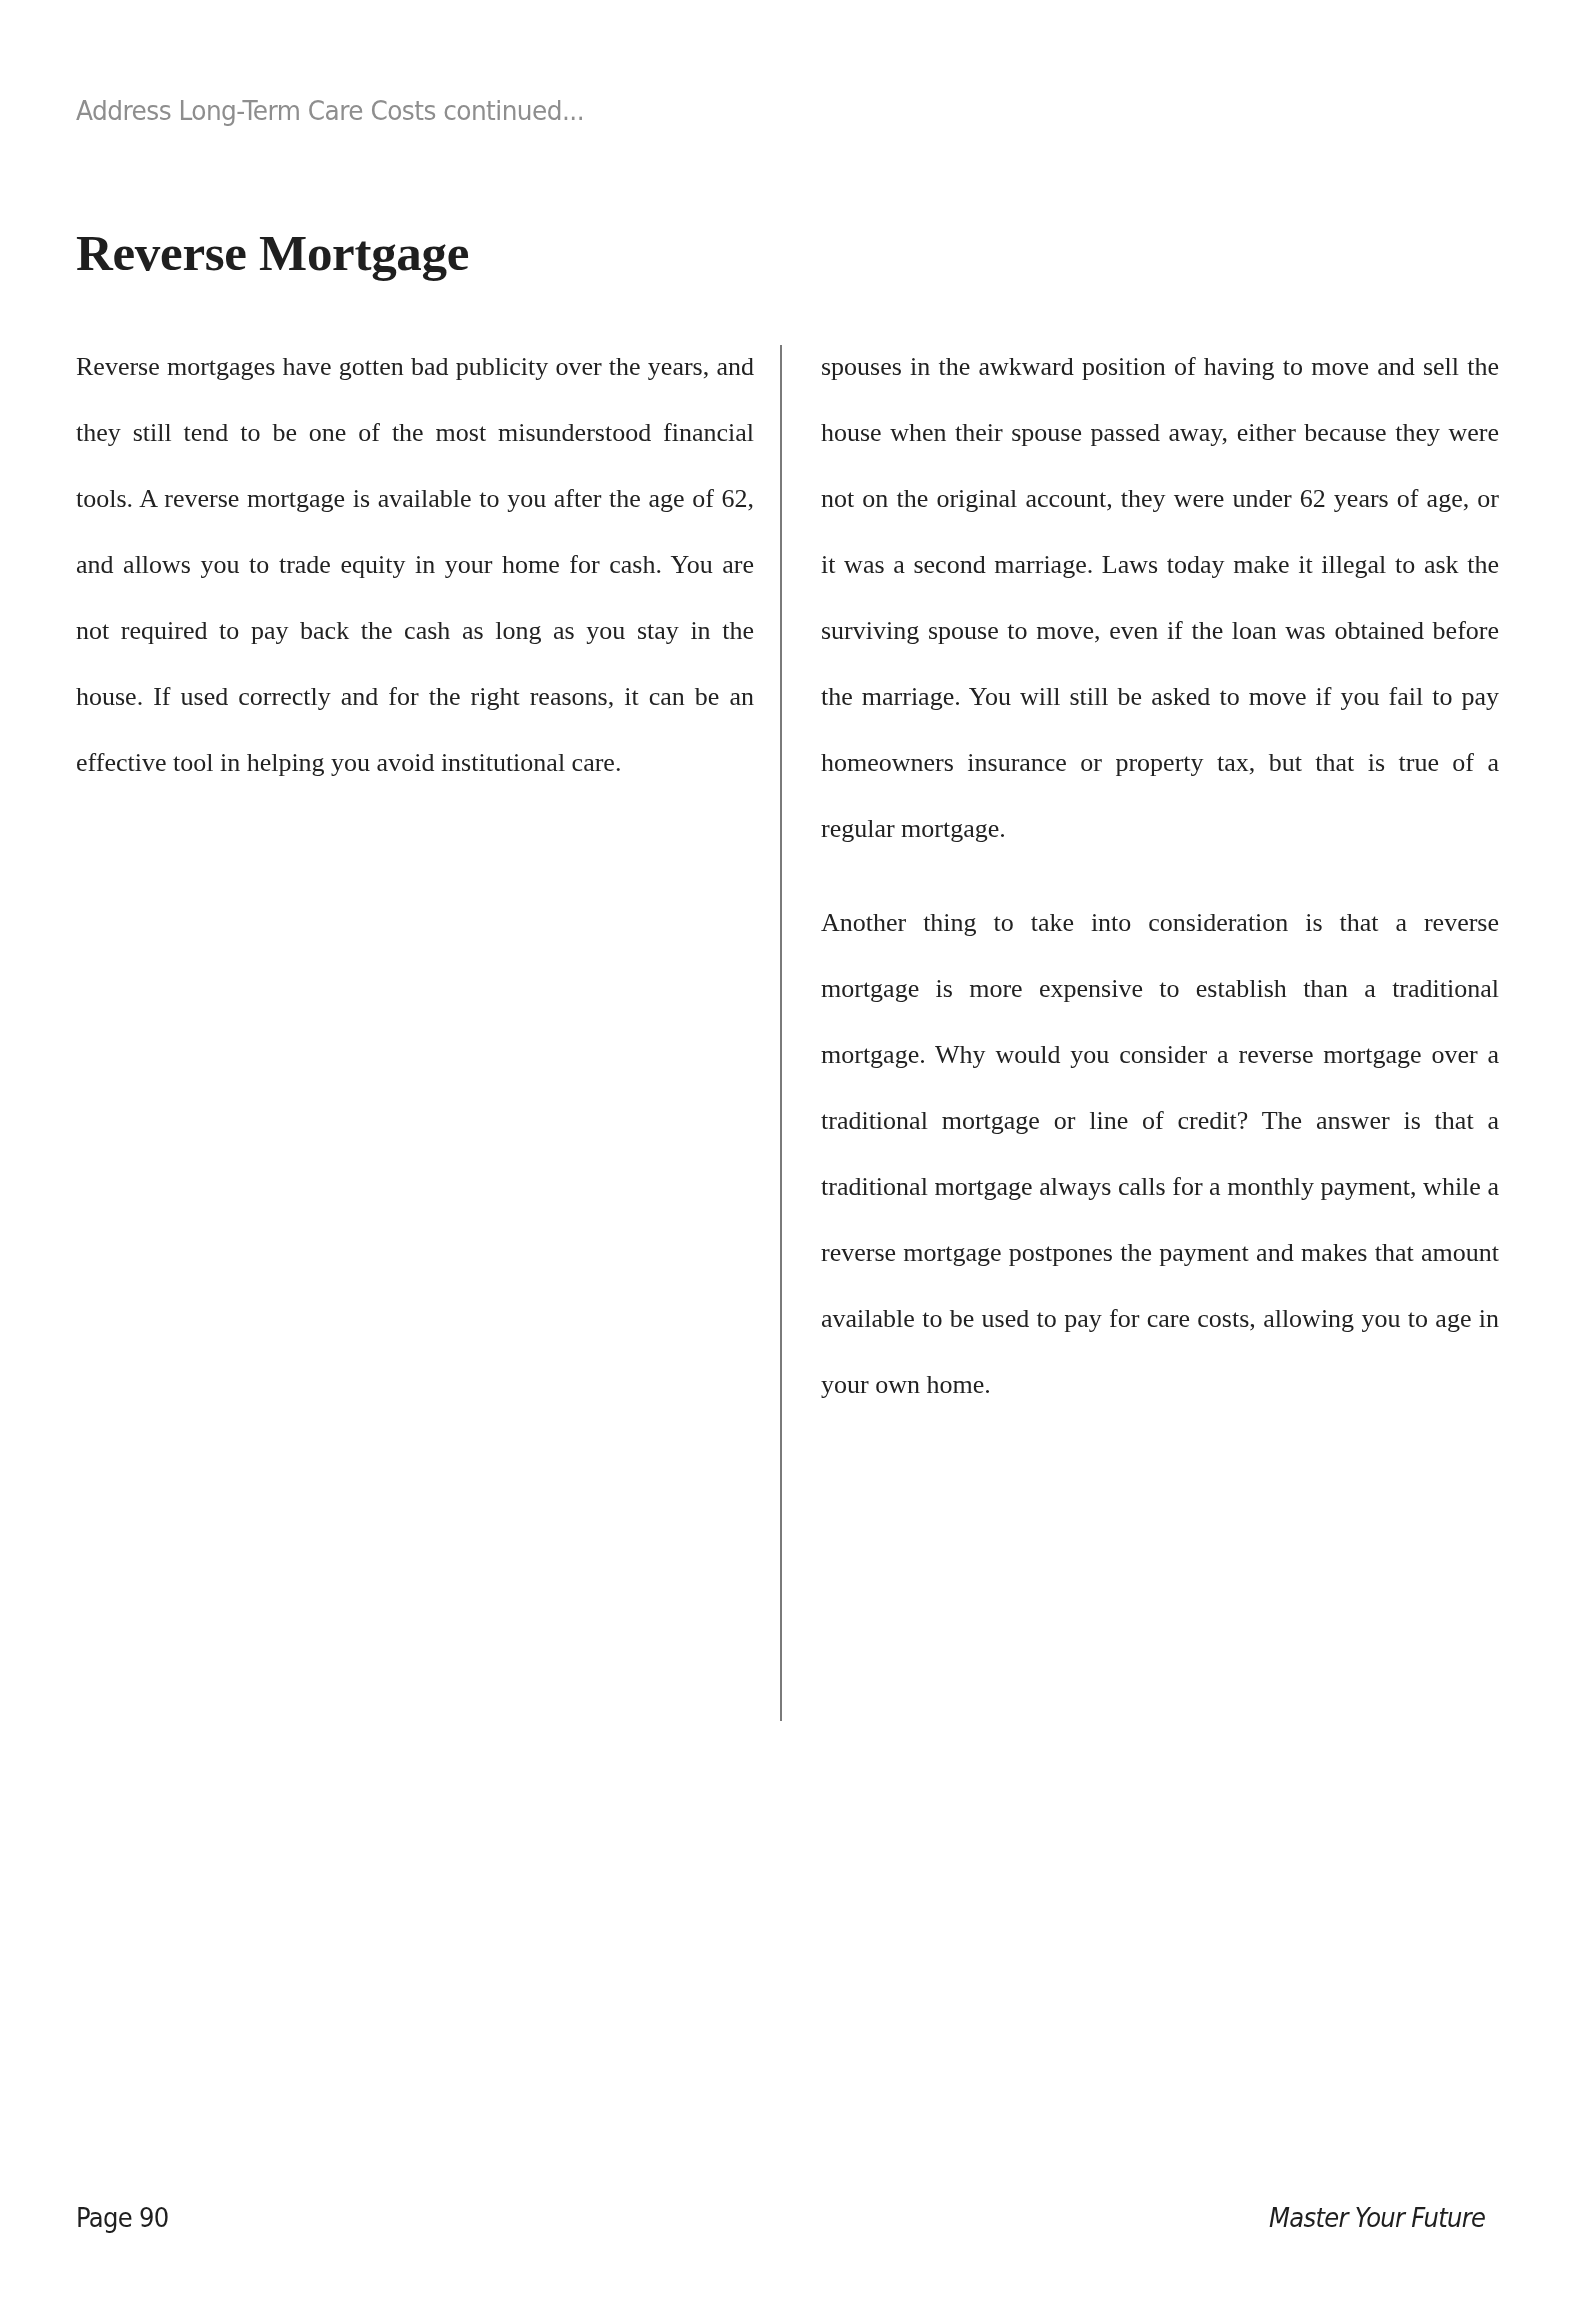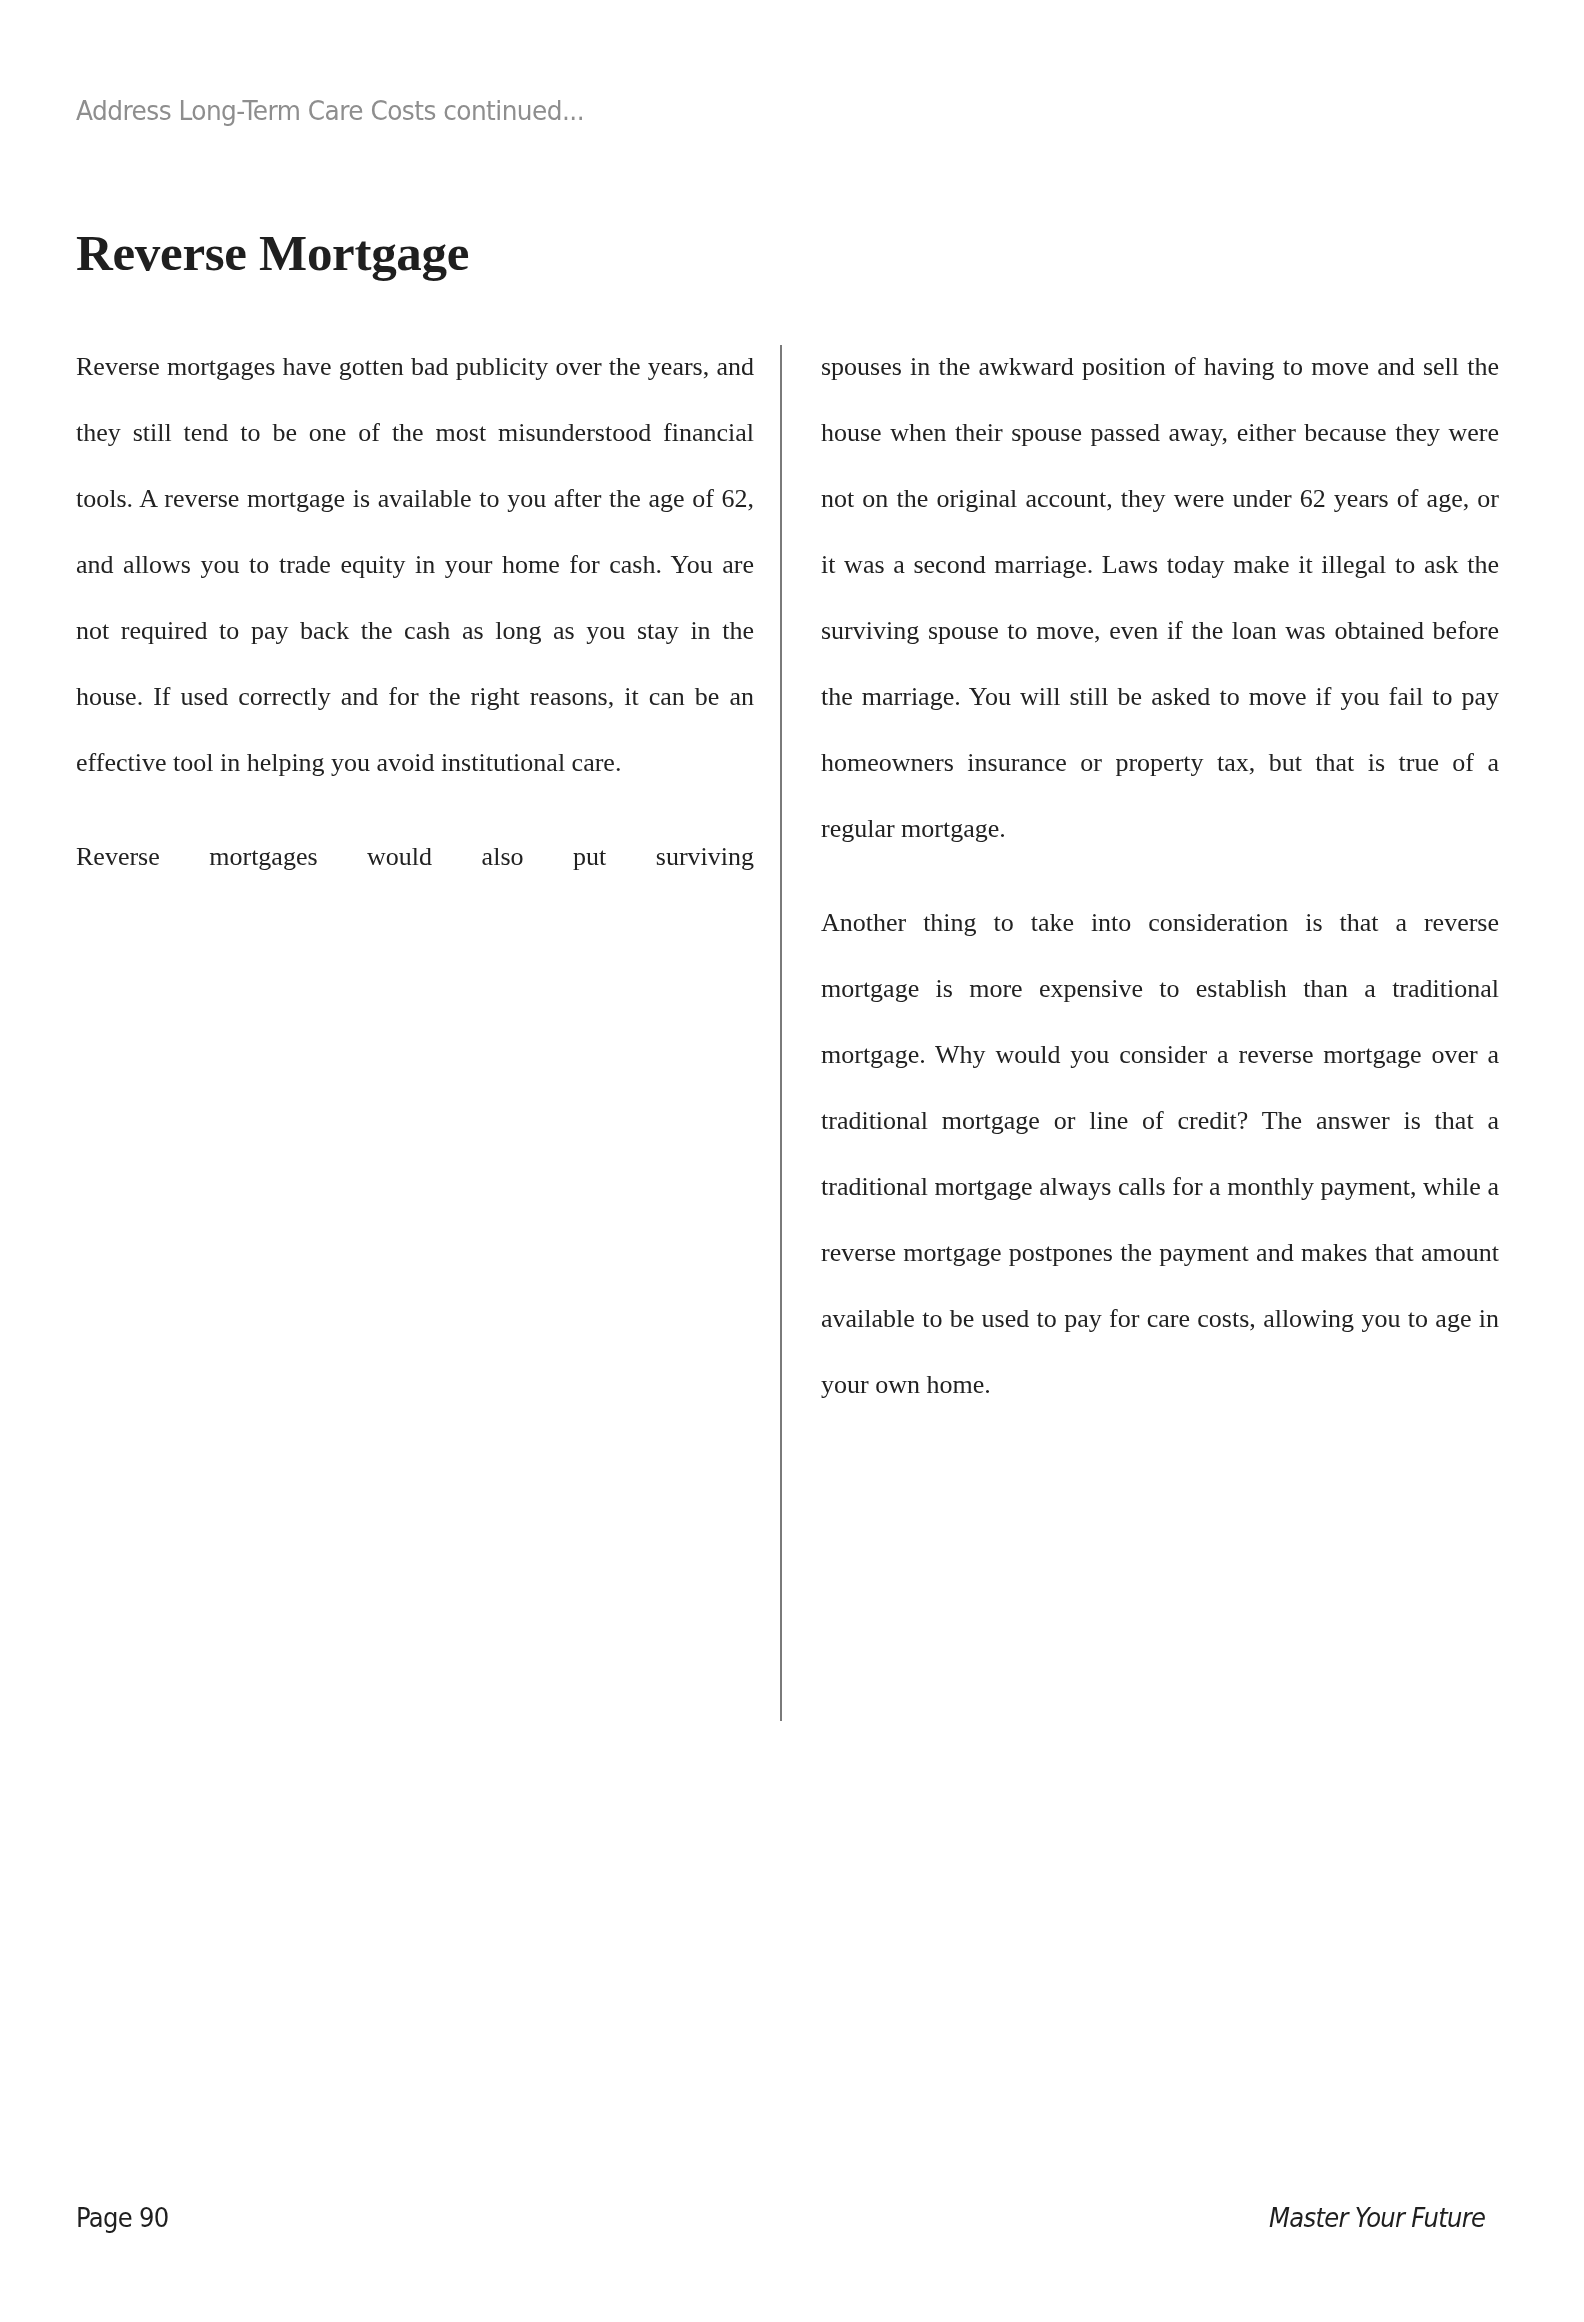--- a/index.html
+++ b/index.html
@@ -85,21 +85,20 @@
   </style>
 </head>
 <body>
 
 <div class="running-head">Address Long-Term Care Costs continued...</div>
 
 <h1 class="section-title">Reverse Mortgage</h1>
 
 <div class="column col-left">
   <p>Reverse mortgages have gotten bad publicity over the years, and they still tend to be one of the most misunderstood financial tools. A reverse mortgage is available to you after the age of 62, and allows you to trade equity in your home for cash. You are not required to pay back the cash as long as you stay in the house. If used correctly and for the right reasons, it can be an effective tool in helping you avoid institutional care.</p>
-  <p style="text-align-last: justify;">Reverse mortgages would also put surviving</p>
 </div>
 
 <div class="column-divider"></div>
 
 <div class="column col-right">
   <p>spouses in the awkward position of having to move and sell the house when their spouse passed away, either because they were not on the original account, they were under 62 years of age, or it was a second marriage. Laws today make it illegal to ask the surviving spouse to move, even if the loan was obtained before the marriage. You will still be asked to move if you fail to pay homeowners insurance or property tax, but that is true of a regular mortgage.</p>
   <p>Another thing to take into consideration is that a reverse mortgage is more expensive to establish than a traditional mortgage. Why would you consider a reverse mortgage over a traditional mortgage or line of credit? The answer is that a traditional mortgage always calls for a monthly payment, while a reverse mortgage postpones the payment and makes that amount available to be used to pay for care costs, allowing you to age in your own home.</p>
 </div>
 
 <div class="footer-left">Page 90</div>

